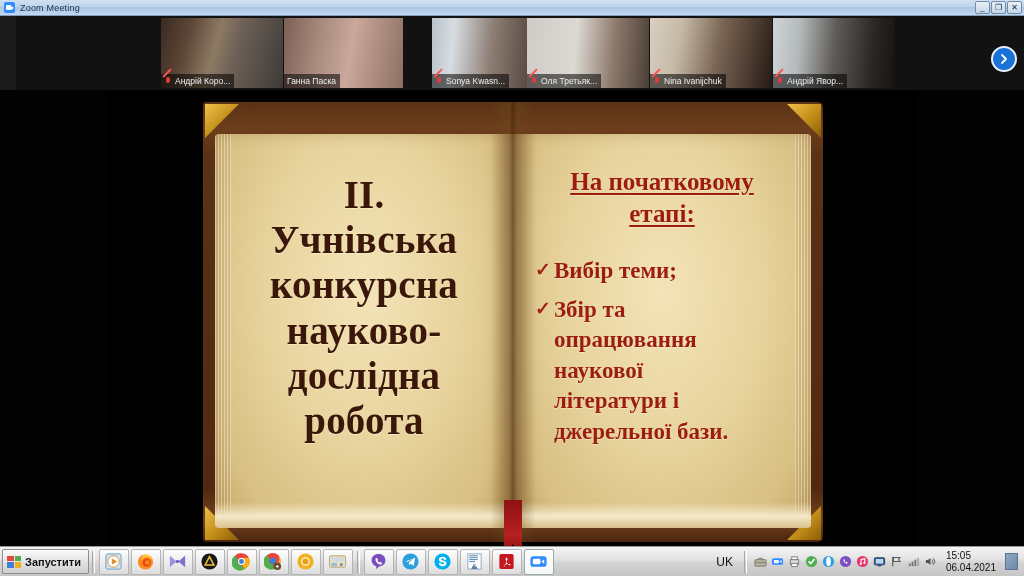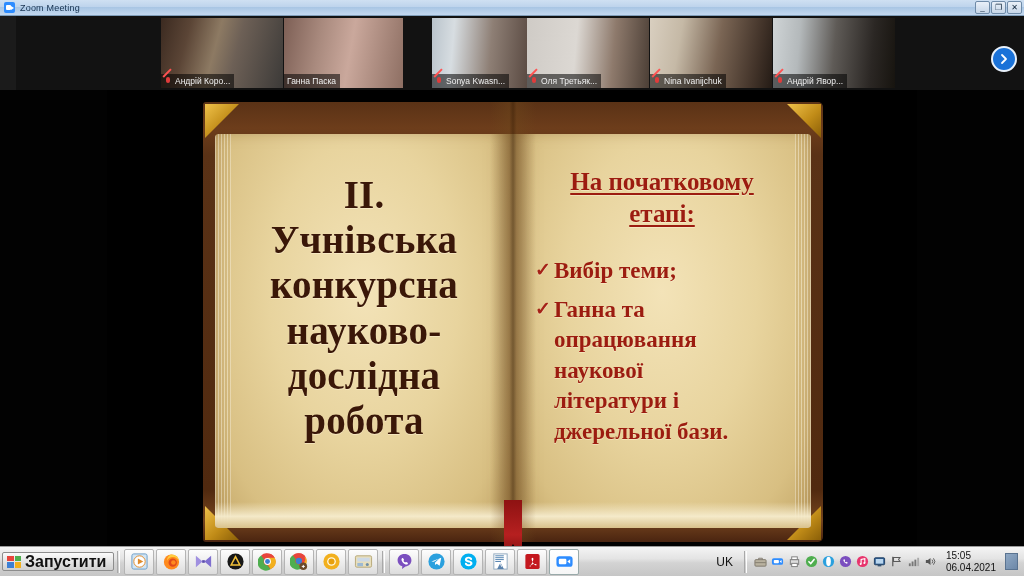--- a/index.html
+++ b/index.html
@@ -196,25 +196,25 @@
   .btext .ln{ display:block; white-space:nowrap; }
 
   
   .taskbar{
     position:absolute; left:0; bottom:0; width:1024px; height:30px;
     background:linear-gradient(to bottom,#f4f4f4 0%,#e4e4e4 40%,#d3d3d3 55%,#c6c6c6 100%);
     border-top:1px solid #9a9a9a;
     display:flex; align-items:center;
   }
   .start{
-    margin-left:2px; height:19px; display:flex; align-items:center; gap:4px;
+    margin-left:2px; height:25px; display:flex; align-items:center; gap:4px;
     padding:0 7px 0 4px;
     background:linear-gradient(to bottom,#fbfbfb,#e2e2e2 55%,#cfcfcf);
     border:1px solid #8d8d8d; border-radius:2px;
-    font-size:16px; font-weight:700; color:#111;
+    font-size:11px; font-weight:700; color:#111;
   }
   .flag{ width:14px;height:12px;display:grid;grid-template-columns:1fr 1fr;grid-template-rows:1fr 1fr;gap:1px; }
   .flag i{ display:block; }
   .flag i:nth-child(1){background:#e8453c}
   .flag i:nth-child(2){background:#4fae4f}
   .flag i:nth-child(3){background:#3c7fd4}
   .flag i:nth-child(4){background:#f2b01e}
 
   .tb-sep{ width:3px;height:22px;margin:0 3px;
     border-left:1px solid #a8a8a8;border-right:1px solid #fdfdfd; }
@@ -353,21 +353,21 @@
                 <div class="bullets">
                   <div class="bullet">
                     <span class="tick">✓</span>
                     <span class="btext">
                       <span class="ln">Вибір теми;</span>
                     </span>
                   </div>
                   <div class="bullet">
                     <span class="tick">✓</span>
                     <span class="btext">
-                      <span class="ln">Ганна та</span>
+                      <span class="ln">Збір та</span>
                       <span class="ln">опрацювання</span>
                       <span class="ln">наукової</span>
                       <span class="ln">літератури і</span>
                       <span class="ln">джерельної бази.</span>
                     </span>
                   </div>
                 </div>
               </div>
             </div>
 

